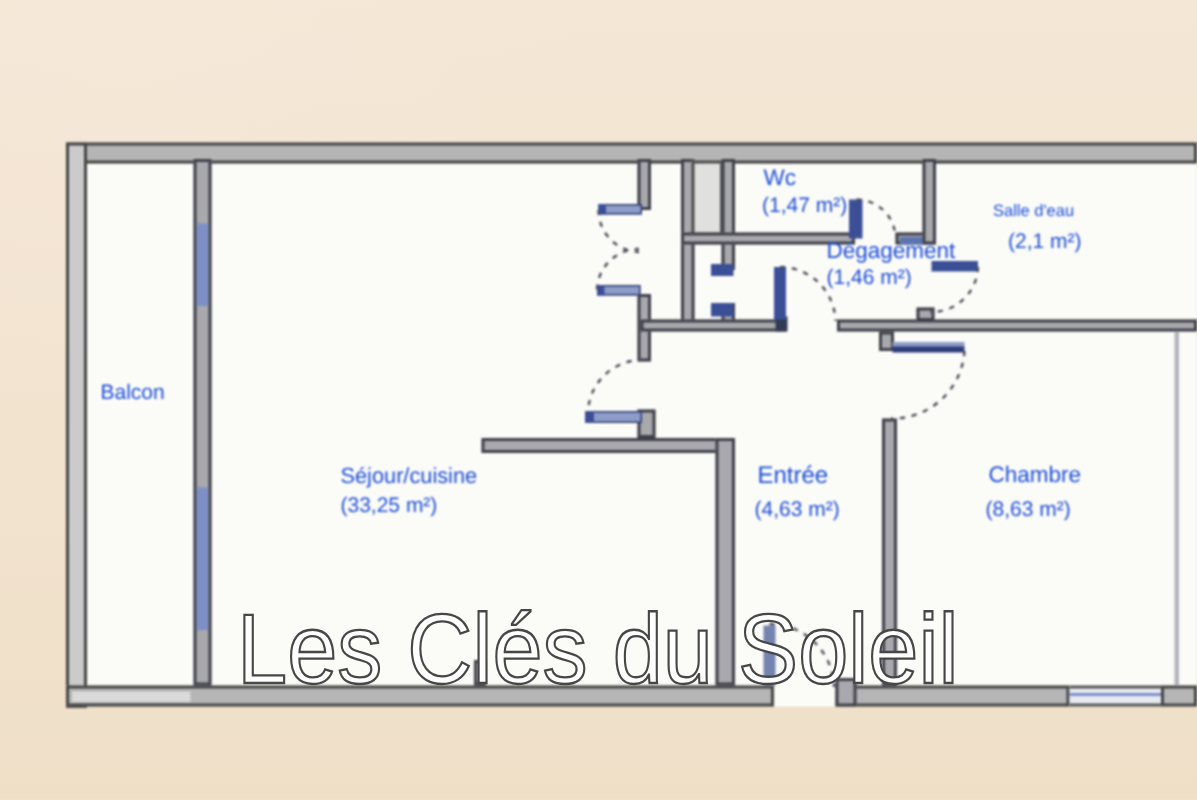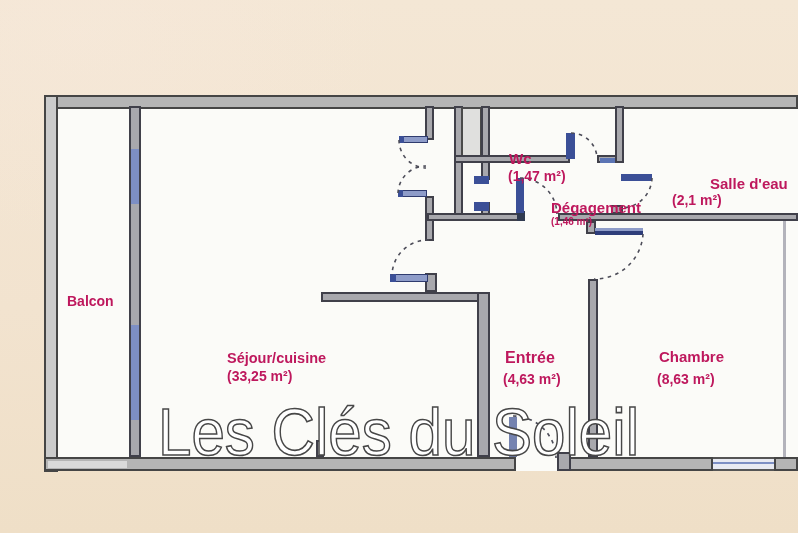--- a/index.html
+++ b/index.html
@@ -9,21 +9,21 @@
   #bg{position:absolute;left:0;top:0;width:798px;height:533px;
       background:
         radial-gradient(ellipse 420px 280px at 10% 6%, rgba(248,233,222,.38), rgba(248,233,222,0) 75%),
         linear-gradient(180deg,#f4e7d5 0%,#f2e3cf 58%,#efdfc7 100%);}
   #plan{position:absolute;left:0;top:0;width:798px;height:533px;filter:blur(0.55px);}
   .w{position:absolute;background:#b5b5b5;border:2px solid #454545;box-sizing:border-box;}
   .wi{position:absolute;background:#a8a8ad;border:2px solid #40404a;box-sizing:border-box;}
   .blue{position:absolute;background:#7d8fc4;}
   .bluebar{position:absolute;background:#3b4f97;}
   .lbar{position:absolute;background:#8e9cc9;border:1px solid #2f3b6e;box-sizing:border-box;}
-  .lbl{position:absolute;color:#be185d;font-weight:bold;white-space:nowrap;margin-top:40px;}
+  .lbl{position:absolute;color:#1d4ed8;font-weight:normal;white-space:nowrap;}
 </style>
 </head>
 <body>
 <div id="bg"></div>
 <div id="plan">
 
   <div style="position:absolute;left:44px;top:95px;width:754px;height:376px;background:#fbfbf8;"></div>
 
   <div class="w" style="left:44px;top:95px;width:754px;height:14px;"></div>
 
@@ -131,23 +131,23 @@
 
     <path d="M513,416 A43,43 0 0 1 556,458"></path>
   </svg>
 
   <div class="lbl" style="left:67px;top:253px;font-size:14px;">Balcon</div>
 
   <div class="lbl" style="left:509px;top:110px;font-size:15px;">Wc</div>
   <div class="lbl" style="left:508px;top:128px;font-size:14px;">(1,47 m²)</div>
 
   <div class="lbl" style="left:551px;top:159px;font-size:15px;">Dégagement</div>
-  <div class="lbl" style="left:551px;top:176px;font-size:10px;">(1,46 m²)</div>
+  <div class="lbl" style="left:551px;top:176px;font-size:14px;">(1,46 m²)</div>
 
-  <div class="lbl" style="left:710px;top:135px;font-size:15px;">Salle d'eau</div>
+  <div class="lbl" style="left:662px;top:135px;font-size:11px;">Salle d'eau</div>
   <div class="lbl" style="left:672px;top:152px;font-size:14px;">(2,1 m²)</div>
 
   <div class="lbl" style="left:227px;top:310px;font-size:14.5px;">Séjour/cuisine</div>
   <div class="lbl" style="left:227px;top:328px;font-size:14px;">(33,25 m²)</div>
 
   <div class="lbl" style="left:505px;top:309px;font-size:16px;">Entrée</div>
   <div class="lbl" style="left:503px;top:331px;font-size:14px;">(4,63 m²)</div>
 
   <div class="lbl" style="left:659px;top:308px;font-size:15px;">Chambre</div>
   <div class="lbl" style="left:657px;top:331px;font-size:14px;">(8,63 m²)</div>

